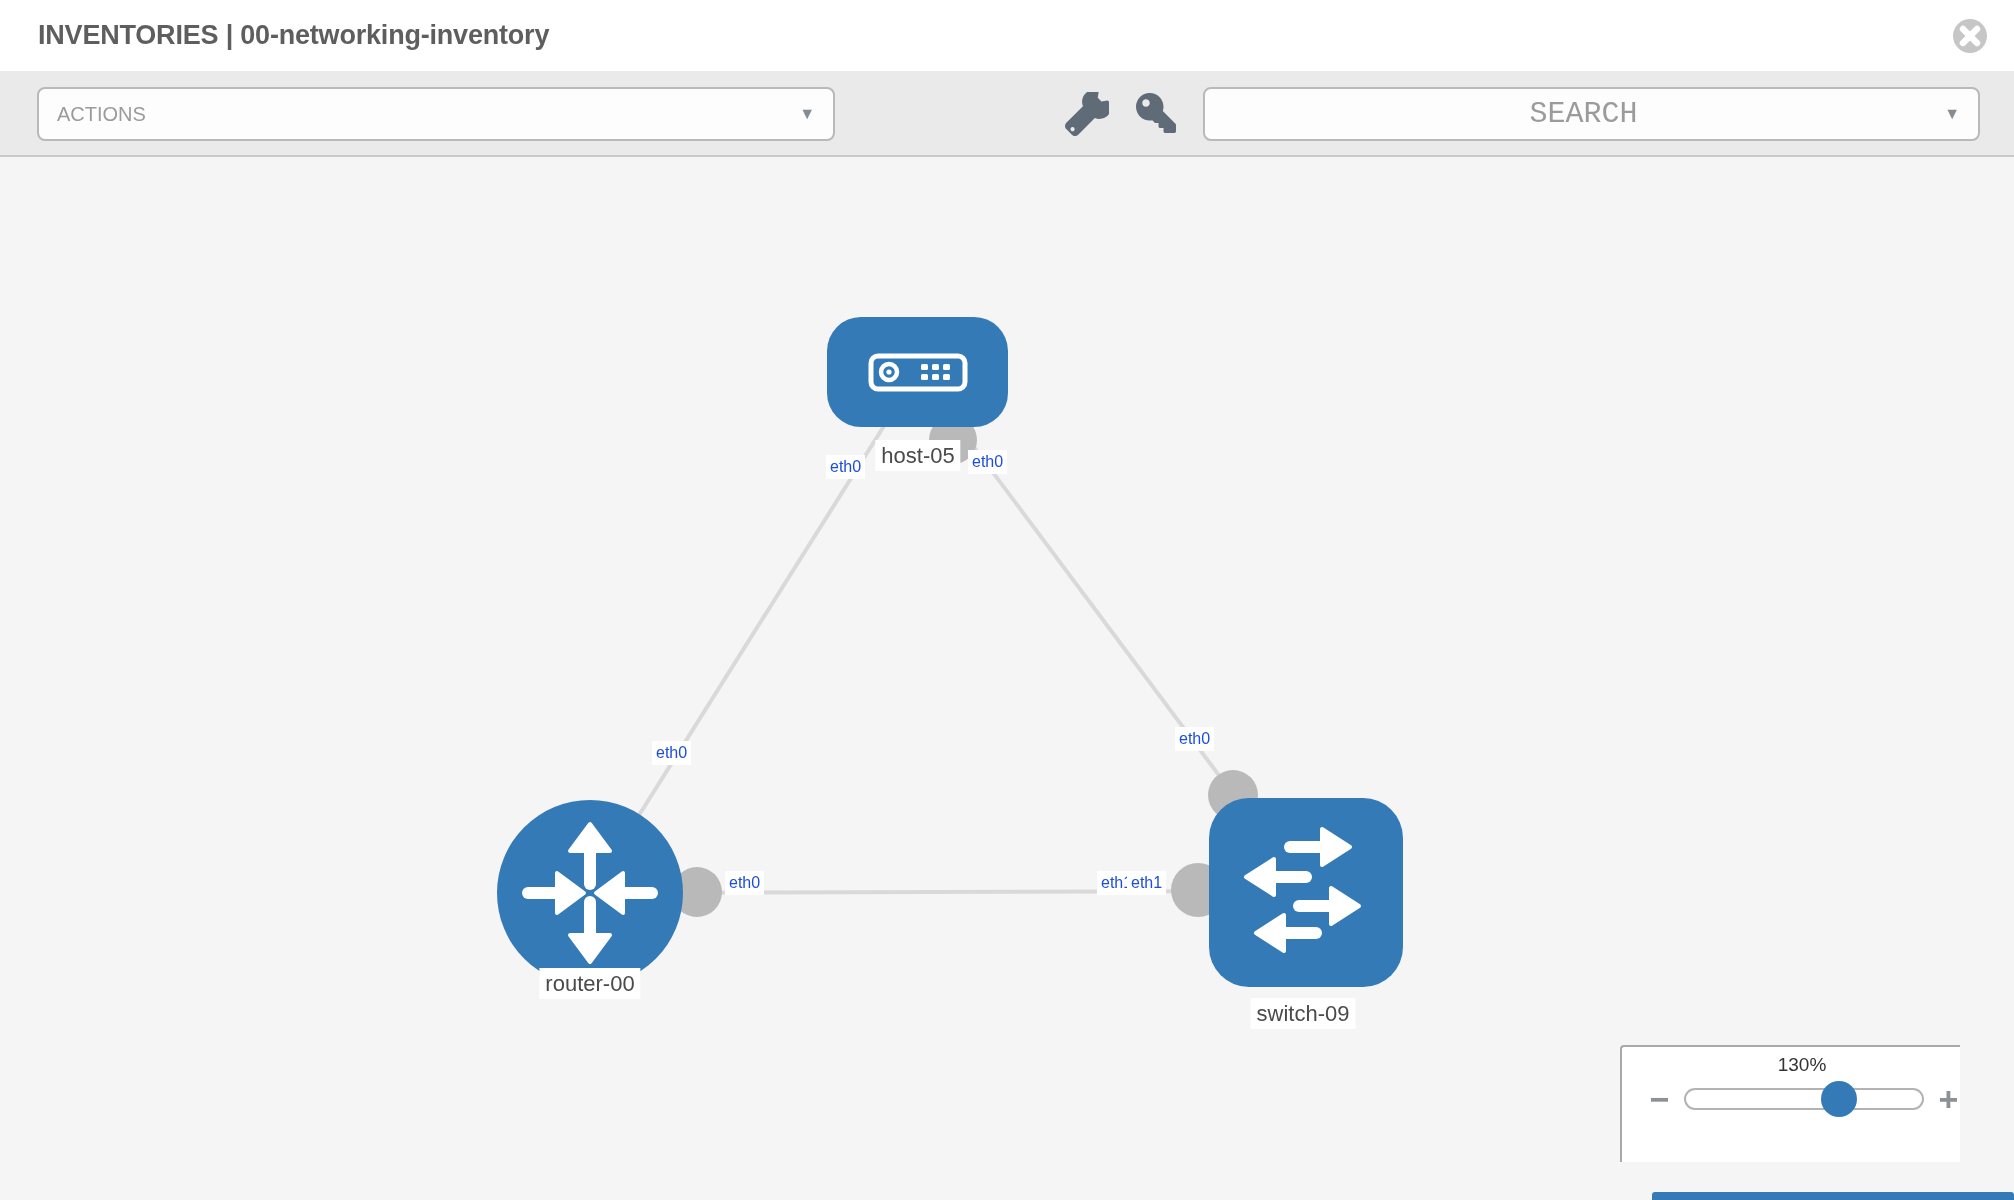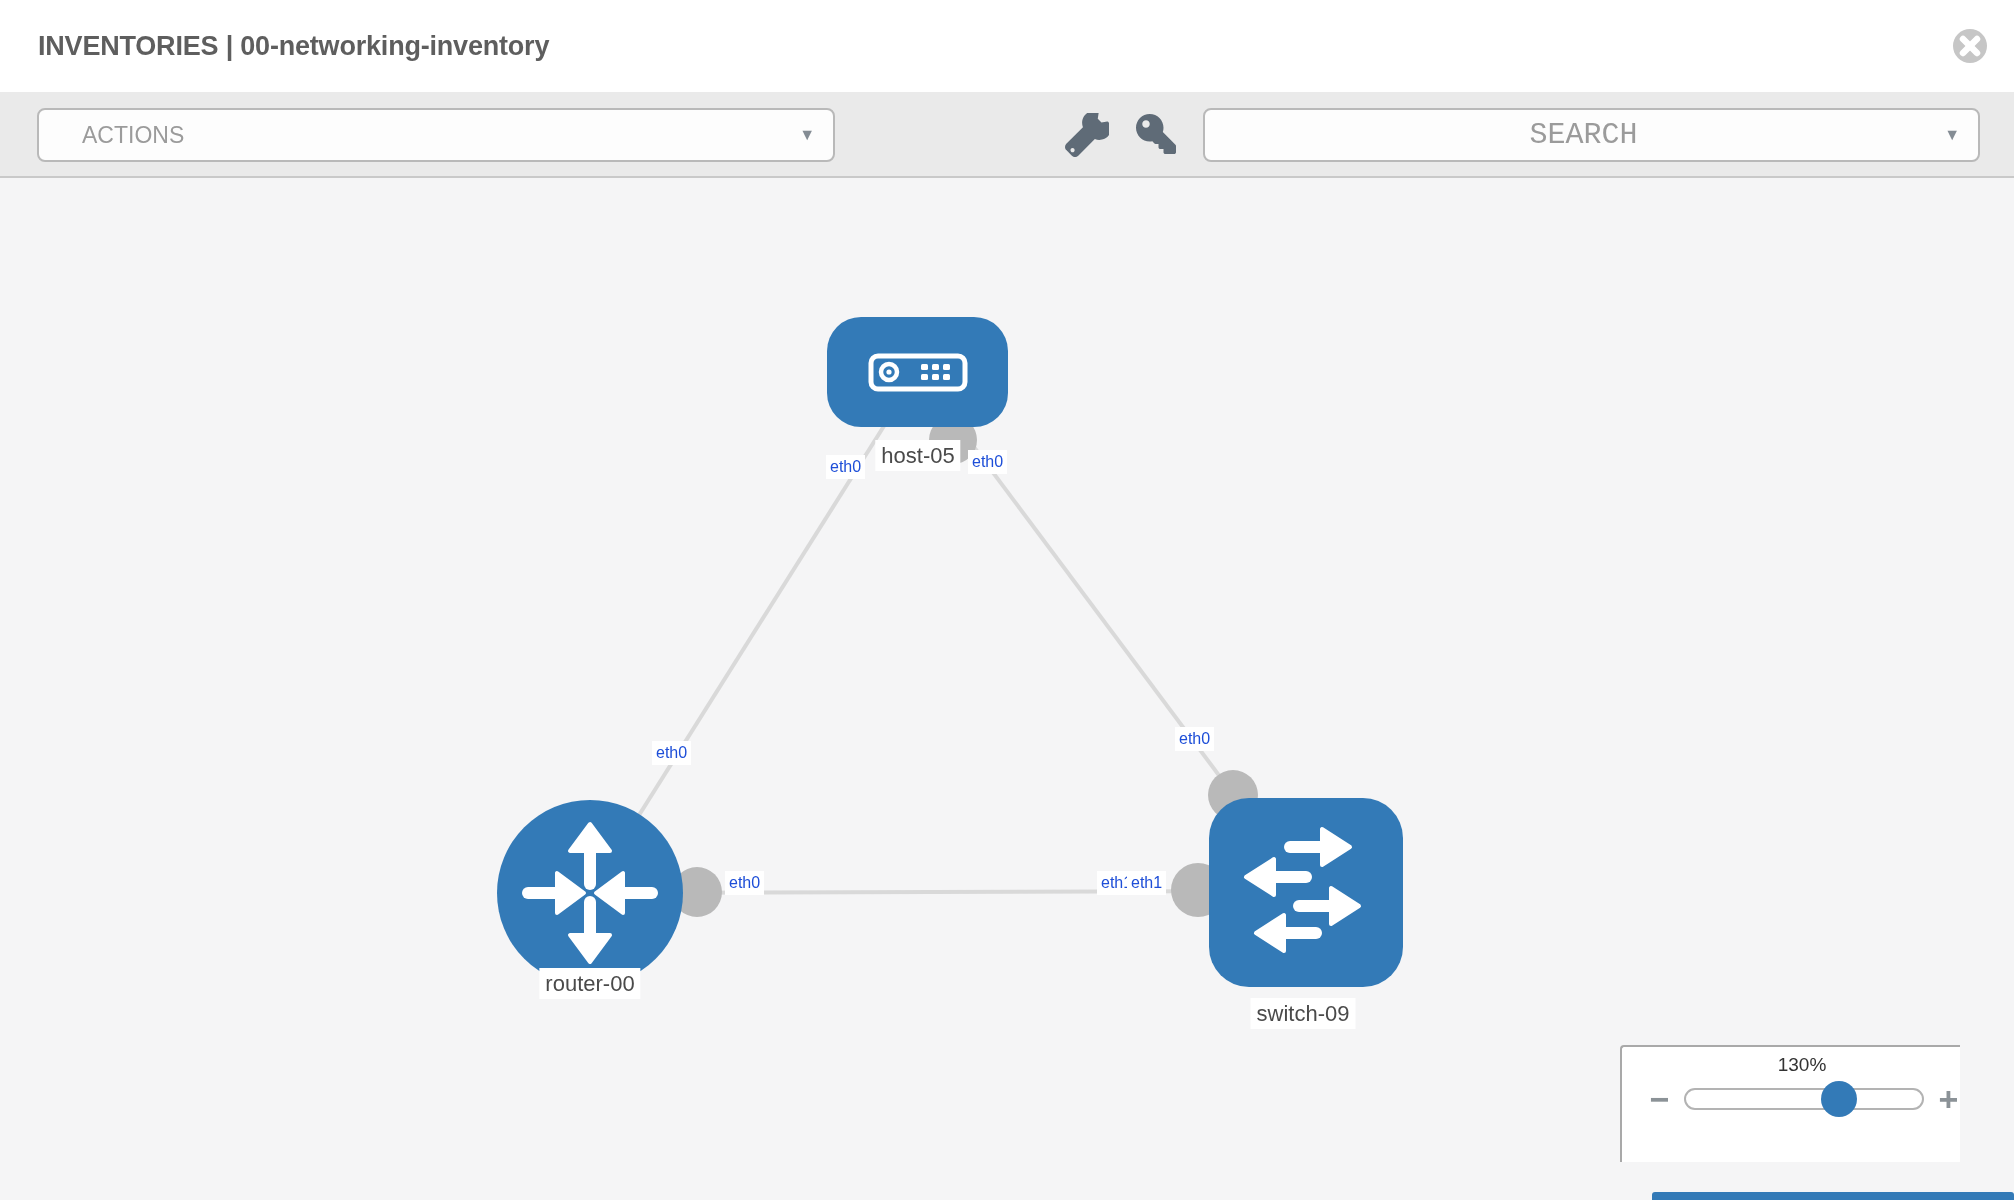--- a/index.html
+++ b/index.html
@@ -1,34 +1,34 @@
 <!DOCTYPE html>
 <html><head>
 <meta charset="utf-8">
 <style>
   html,body{margin:0;padding:0;background:#f5f5f6;}
   .app{position:relative;width:2014px;height:1200px;overflow:hidden;
        font-family:"Liberation Sans",sans-serif;background:#f5f5f6;}
 
   
-  .header{position:relative;z-index:5;height:92px;background:#ffffff;
+  .header{position:relative;z-index:5;height:71px;background:#ffffff;
           display:flex;align-items:center;padding:0 26px;box-sizing:border-box;}
   .title{font-size:27px;font-weight:700;color:#5e5e5e;letter-spacing:-0.2px;padding-left:12px;}
   .close-btn{margin-left:auto;width:36px;height:36px;border:none;background:transparent;
              padding:0;cursor:pointer;}
 
   
   .toolbar{position:relative;z-index:5;height:86px;background:#eaeaea;
            border-bottom:2px solid #c9c9c9;box-sizing:border-box;}
   .combo{position:absolute;top:16px;height:54px;background:#fdfdfd;
          border:2px solid #b9b9b9;border-radius:8px;box-sizing:border-box;
          display:flex;align-items:center;padding:0 18px;cursor:pointer;}
   .combo-actions{left:37px;width:798px;}
   .combo-search{left:1203px;width:777px;}
-  .combo-label{font-size:23px;color:#9b9b9b;flex:1 1 auto;margin-left:25px;}
+  .combo-label{font-size:20px;color:#9b9b9b;flex:1 1 auto;}
   .search-field{flex:1 1 auto;border:none;outline:none;background:transparent;
                 font-family:Liberation Mono, monospace;font-size:30px;color:#6e6e6e;text-align:center;}
   .search-field::placeholder{color:#9b9b9b;opacity:1;}
   .chevron{font-size:16px;color:#848c94;flex:0 0 auto;line-height:1;}
   .tool-btn{position:absolute;top:21px;width:44px;height:44px;border:none;background:transparent;
             padding:0;cursor:pointer;}
   .tool-wrench{left:1065px;}
   .tool-key{left:1134px;}
 
   

